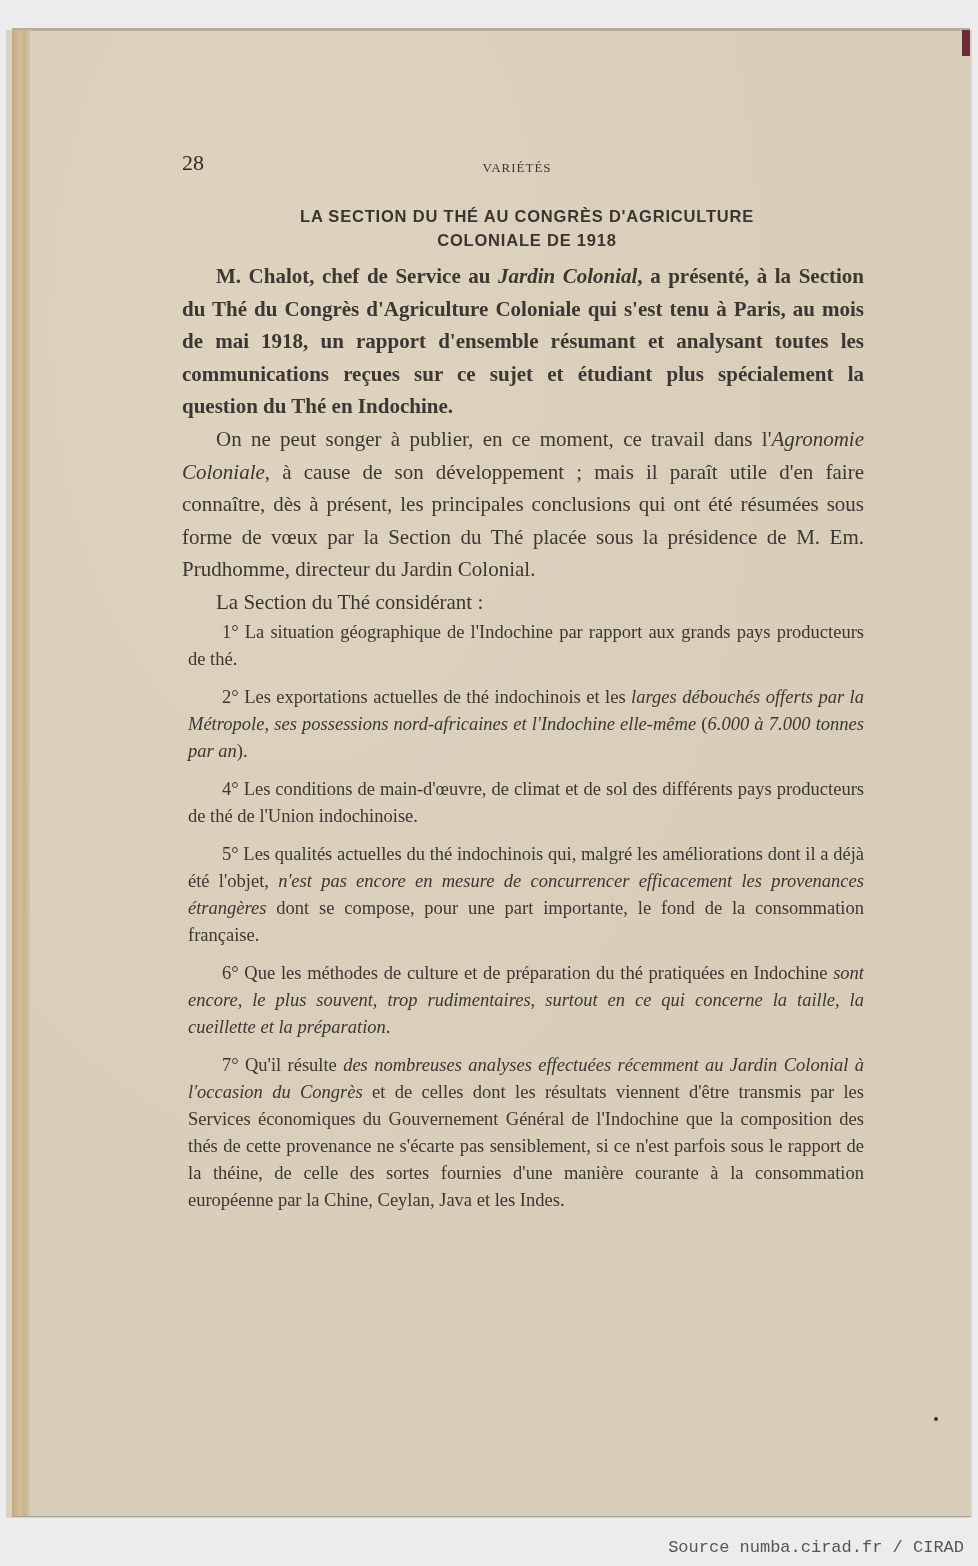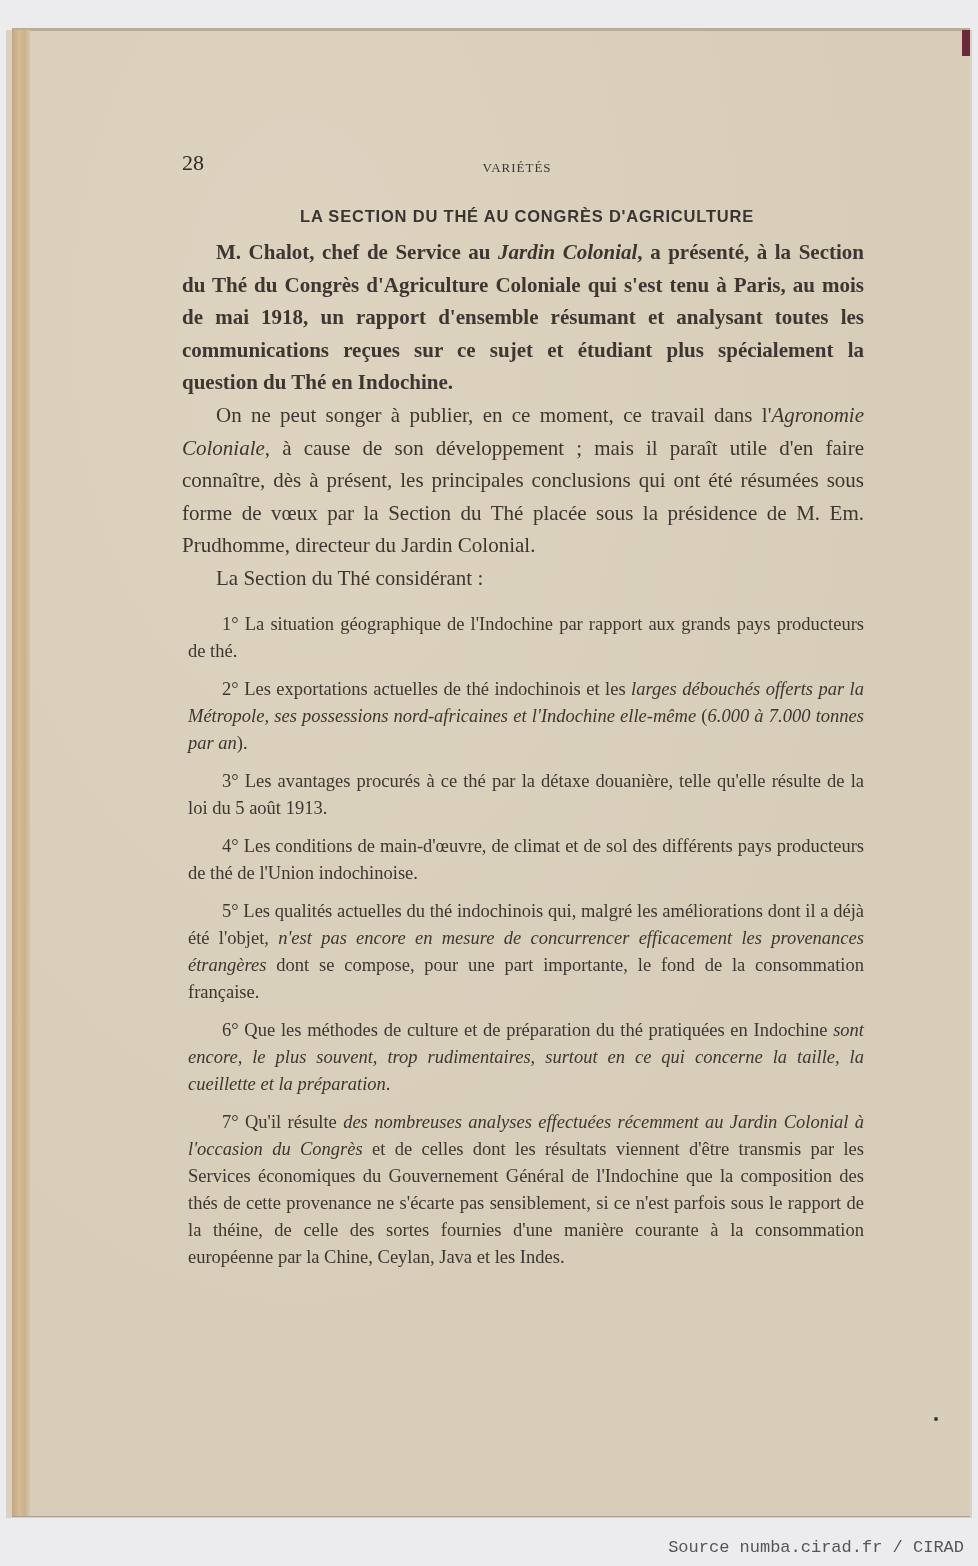--- a/index.html
+++ b/index.html
@@ -108,21 +108,21 @@
     }
     .para.first { margin-top: 8px; font-weight: bold; }
     .item {
       font-size: 18.5px;
       line-height: 27px;
       text-align: justify;
       margin: 0;
       text-indent: 34px;
       padding-left: 18px;
     }
-    .item.first { margin-top: 16px; }
+    .item.first { }
     .item + .item { margin-top: 11px; }
     i { font-style: italic; }
     .source-caption {
       position: absolute;
       right: 14px;
       top: 1538px;
       font-family: Liberation Mono, monospace;
       font-size: 17px;
       color: #555555;
     }
@@ -146,31 +146,31 @@
 </div>
 
 <div class="text-block">
   <div class="running-head">
     <span class="page-number">28</span>
     <span class="section-label">VARIÉTÉS</span>
   </div>
 
   <div class="title">
     <div>LA SECTION DU THÉ AU CONGRÈS D'AGRICULTURE</div>
+    <div>COLONIALE DE 1918</div>
   </div>
 
   <div id="paras">
       <p class="para first"><span>M. Chalot, chef de Service au </span><i>Jardin Colonial</i><span>, a présenté, à la Section du Thé du Congrès d'Agriculture Coloniale qui s'est tenu à Paris, au mois de mai 1918, un rapport d'ensemble résumant et analysant toutes les communications reçues sur ce sujet et étudiant plus spécialement la question du Thé en Indochine.</span></p>
       <p class="para"><span>On ne peut songer à publier, en ce moment, ce travail dans l'</span><i>Agronomie Coloniale</i><span>, à cause de son développement ; mais il paraît utile d'en faire connaître, dès à présent, les principales conclusions qui ont été résumées sous forme de vœux par la Section du Thé placée sous la présidence de M. Em. Prudhomme, directeur du Jardin Colonial.</span></p>
       <p class="para"><span>La Section du Thé considérant :</span></p>
     </div>
   <div id="items">
       <p class="item first"><span>1°</span><span> La situation géographique de l'Indochine par rapport aux grands pays producteurs de thé.</span></p>
       <p class="item"><span>2°</span><span> Les exportations actuelles de thé indochinois et les </span><i>larges débouchés offerts par la Métropole, ses possessions nord-africaines et l'Indochine elle-même</i><span> (</span><i>6.000 à 7.000 tonnes par an</i><span>).</span></p>
-      <p class="item"><span>3°</span><span> Les avantages procurés à ce thé par la détaxe douanière, telle qu'elle résulte de la loi du 5 août 1913.</span></p>
       <p class="item"><span>4°</span><span> Les conditions de main-d'œuvre, de climat et de sol des différents pays producteurs de thé de l'Union indochinoise.</span></p>
       <p class="item"><span>5°</span><span> Les qualités actuelles du thé indochinois qui, malgré les améliorations dont il a déjà été l'objet, </span><i>n'est pas encore en mesure de concurrencer efficacement les provenances étrangères</i><span> dont se compose, pour une part importante, le fond de la consommation française.</span></p>
       <p class="item"><span>6°</span><span> Que les méthodes de culture et de préparation du thé pratiquées en Indochine </span><i>sont encore, le plus souvent, trop rudimentaires, surtout en ce qui concerne la taille, la cueillette et la préparation</i><span>.</span></p>
       <p class="item"><span>7°</span><span> Qu'il résulte </span><i>des nombreuses analyses effectuées récemment au Jardin Colonial à l'occasion du Congrès</i><span> et de celles dont les résultats viennent d'être transmis par les Services économiques du Gouvernement Général de l'Indochine que la composition des thés de cette provenance ne s'écarte pas sensiblement, si ce n'est parfois sous le rapport de la théine, de celle des sortes fournies d'une manière courante à la consommation européenne par la Chine, Ceylan, Java et les Indes.</span></p>
     </div>
 </div>
 
 <div class="source-caption">Source numba.cirad.fr / CIRAD</div>
 
 </body></html>

